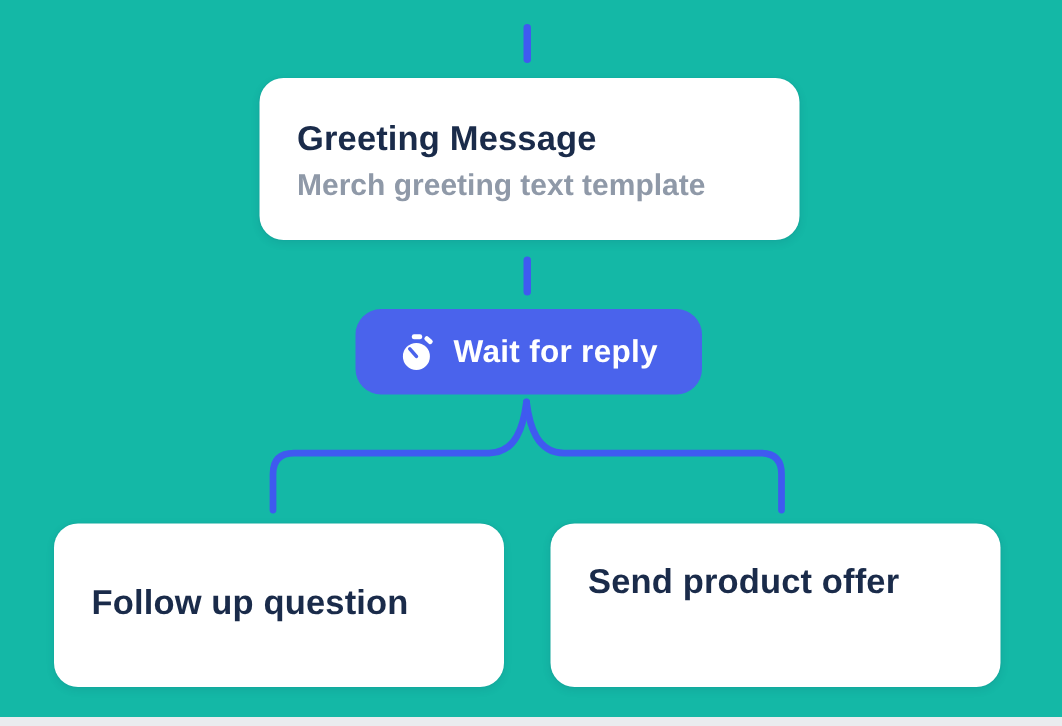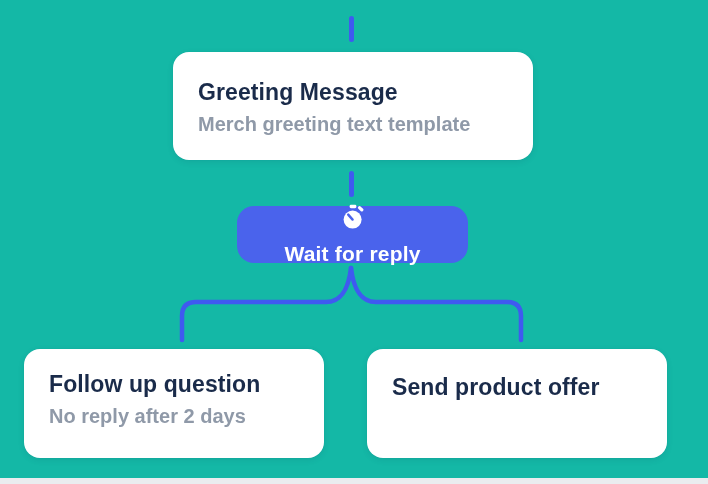--- a/index.html
+++ b/index.html
@@ -28,21 +28,21 @@
   .dash-mid { left: 349px; top: 171px; height: 26px; }
 
   .node-card {
     position: absolute;
     background: #FFFFFF;
     border-radius: 16px;
     box-shadow: 0 2px 6px rgba(23,43,77,0.10), 0 0 1px rgba(23,43,77,0.08);
     padding: 25px 26px 0 25px;
   }
   .node-root { left: 173px; top: 52px; width: 360px; height: 108px; }
-  .node-branch-left  { left: 24px;  top: 349px; width: 300px; height: 109px; padding-top: 20px; }
+  .node-branch-left  { left: 36px;  top: 349px; width: 300px; height: 109px; padding-top: 37px; }
   .node-branch-right { left: 367px; top: 349px; width: 300px; height: 109px; padding-top: 23px; }
 
   .node-title {
     font-size: 23px;
     font-weight: 600;
     color: #1A2B4A;
     line-height: 30px;
     letter-spacing: 0.1px;
     white-space: nowrap;
   }
@@ -63,21 +63,20 @@
     height: 57px;
     background: #4A63EC;
     border-radius: 17px;
     border: none;
     display: flex;
     align-items: center;
     justify-content: center;
     gap: 12px;
     cursor: pointer;
     padding: 0;
-    flex-direction: column;
   }
   .wait-pill .pill-label {
     color: #FFFFFF;
     font-size: 21px;
     font-weight: 600;
     letter-spacing: 0.2px;
     white-space: nowrap;
   }
   .pill-icon { display: inline-flex; width: 24px; height: 26px; }
 
@@ -115,20 +114,19 @@
     <span class="pill-label">Wait for reply</span>
   </button>
 
   <svg class="brace-svg" viewBox="0 0 368 85" aria-hidden="true">
     <path d="M181 6 C179 22 174 40 156 40 L26 40 Q12 40 12 54 L12 78" fill="none" stroke="#3F5AF0" stroke-width="4.5" stroke-linecap="round" stroke-linejoin="round"></path>
     <path d="M181 6 C183 22 188 40 206 40 L337 40 Q351 40 351 54 L351 78" fill="none" stroke="#3F5AF0" stroke-width="4.5" stroke-linecap="round" stroke-linejoin="round"></path>
   </svg>
 
   <div class="node-card node-branch-left">
     <div class="node-title">Follow up question</div>
-    <div class="node-subtitle">No reply after 2 days</div>
   </div>
 
   <div class="node-card node-branch-right">
     <div class="node-title">Send product offer</div>
   </div>
 
 </div>
 
 </body></html>

